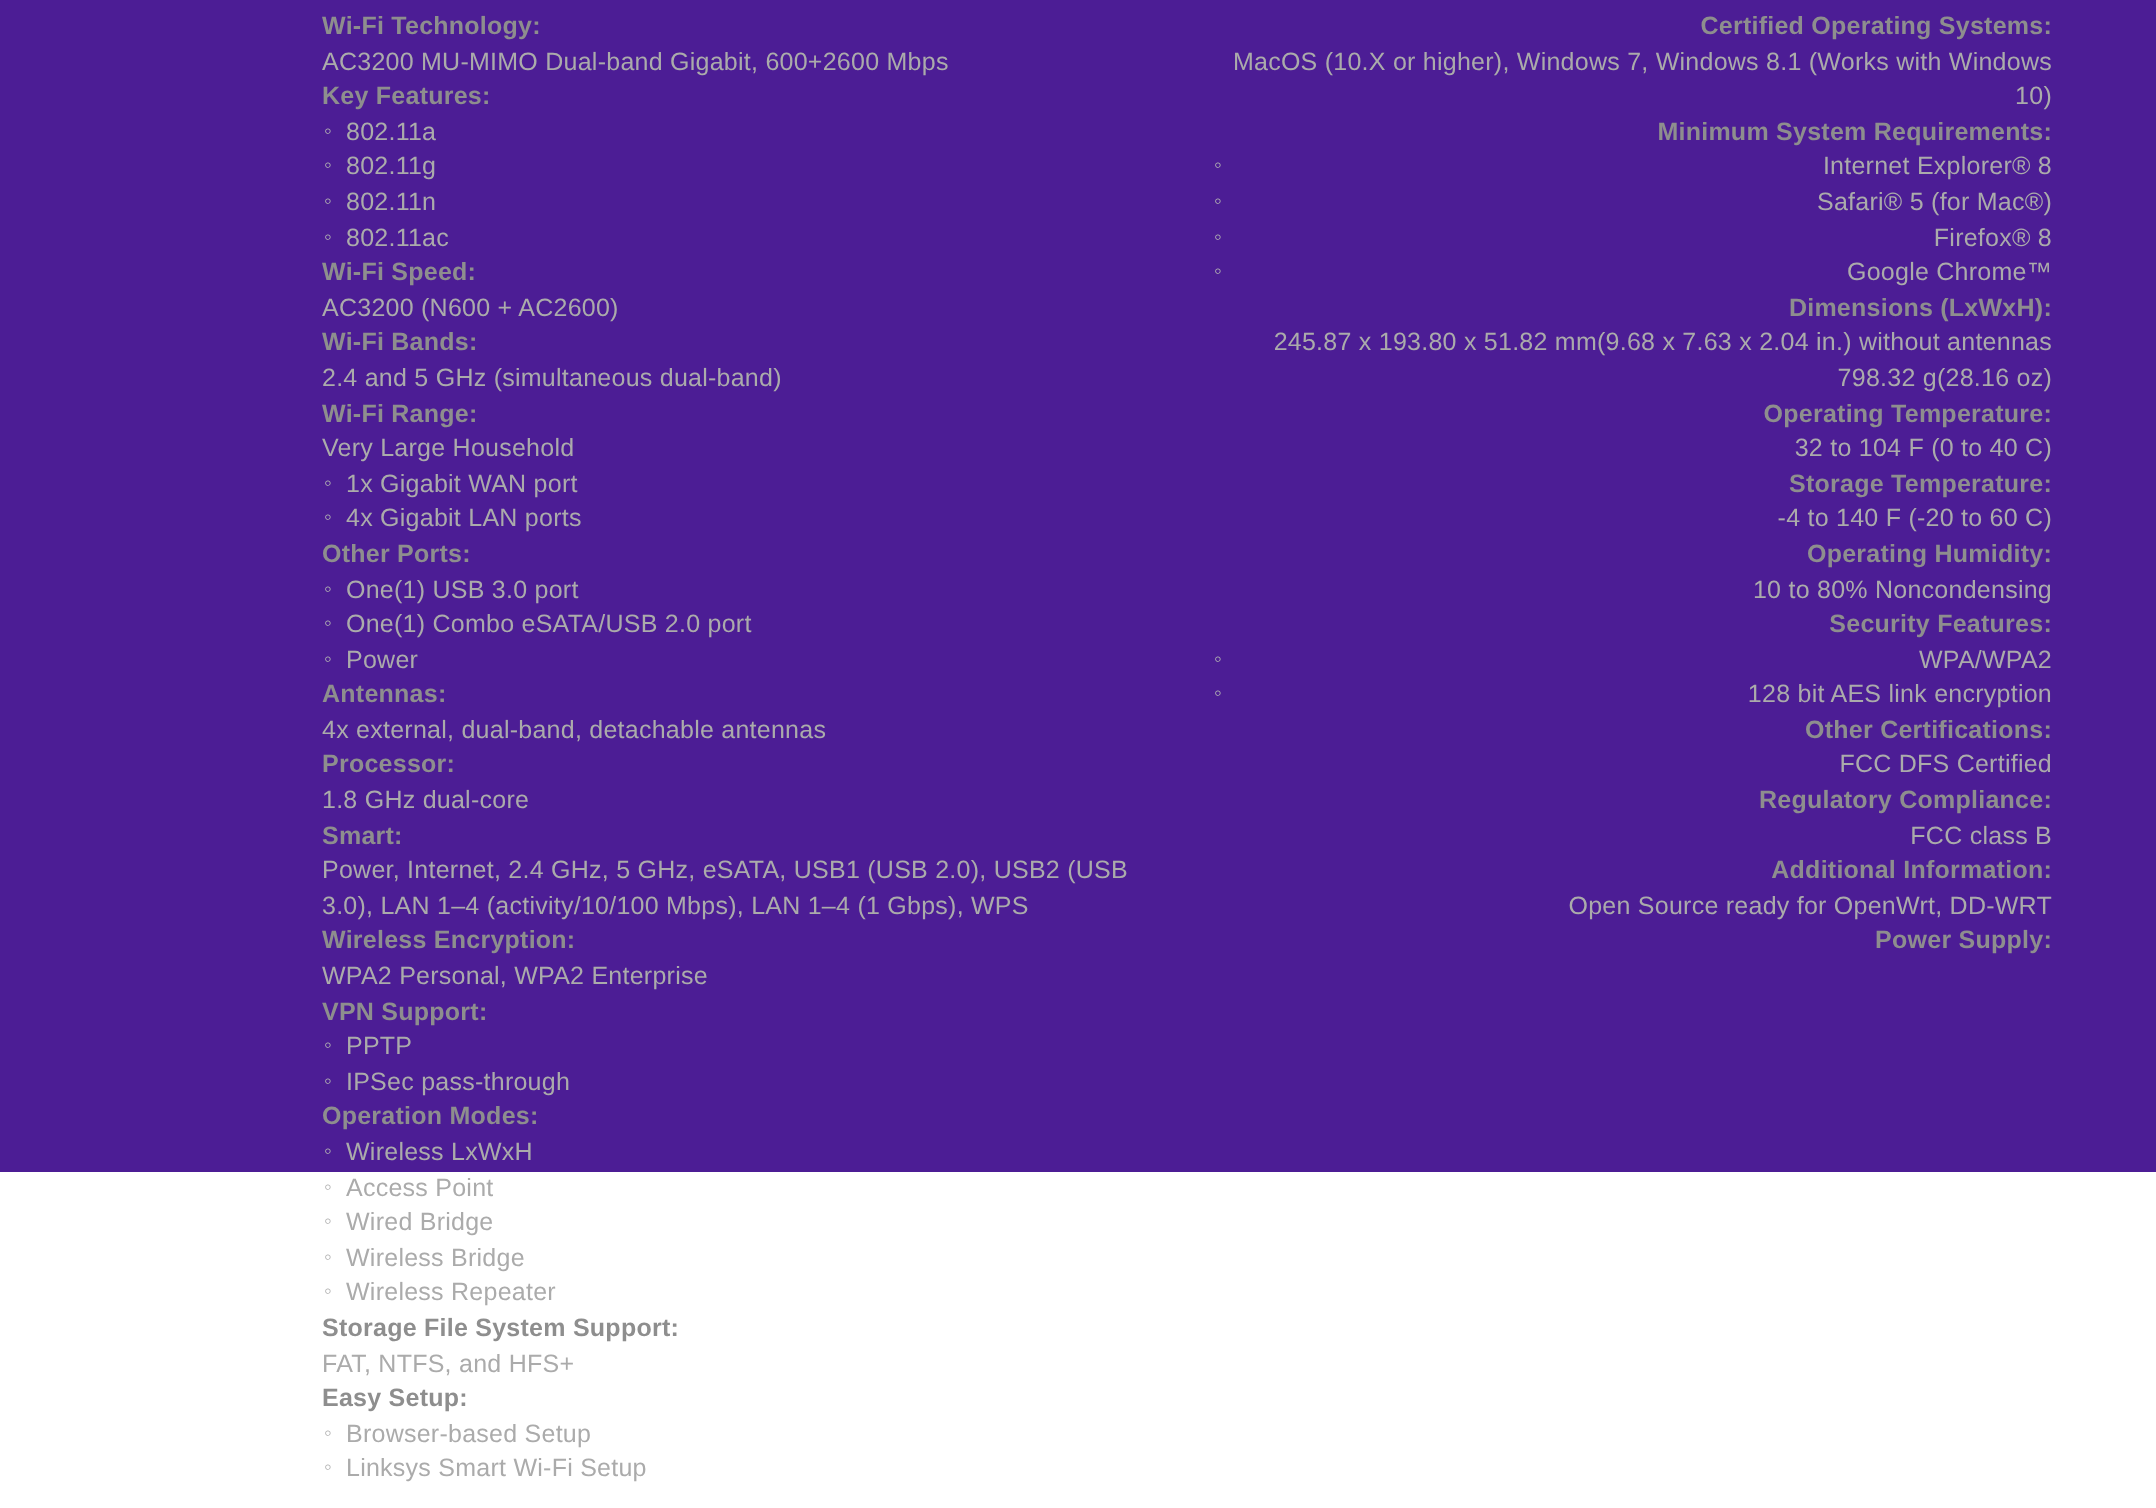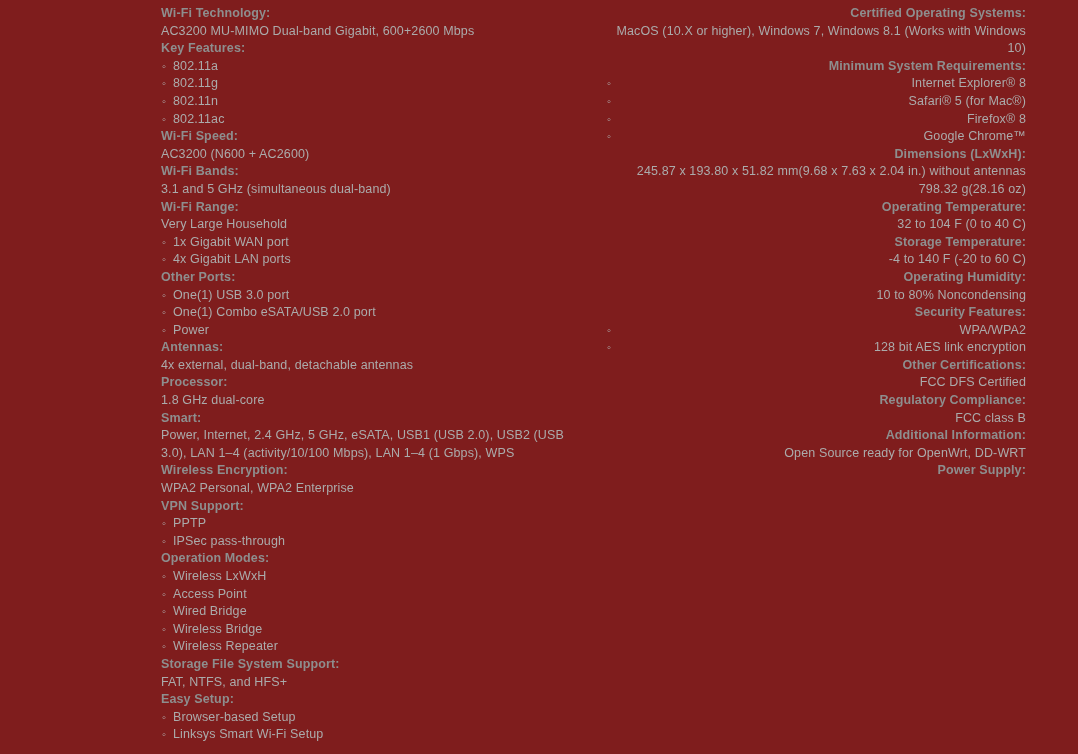--- a/index.html
+++ b/index.html
@@ -13,22 +13,22 @@
     overflow: hidden;
   }
   body {
     font-family: "Liberation Sans", "DejaVu Sans", sans-serif;
     -webkit-font-smoothing: antialiased;
   }
 
   #spec-sheet {
     position: relative;
     width: 1078px;
-    height: 754px;
-    background: #7f1d1d;
+    height: 586px;
+    background: #4c1d95;
   }
 
   .spec-columns {
     display: flex;
     align-items: flex-start;
     padding-top: 5px;
   }
 
   .spec-col {
     flex: 0 0 auto;
@@ -116,21 +116,21 @@
             <li><span class="bullet-mark">◦</span><span>802.11n</span></li>
             <li><span class="bullet-mark">◦</span><span>802.11ac</span></li>
           </ul>
         </div>
         <div class="spec-group">
           <div class="spec-label">Wi-Fi Speed:</div>
           <div class="spec-value">AC3200 (N600 + AC2600)</div>
         </div>
         <div class="spec-group">
           <div class="spec-label">Wi-Fi Bands:</div>
-          <div class="spec-value">3.1 and 5 GHz (simultaneous dual-band)</div>
+          <div class="spec-value">2.4 and 5 GHz (simultaneous dual-band)</div>
         </div>
         <div class="spec-group">
           <div class="spec-label">Wi-Fi Range:</div>
           <div class="spec-value">Very Large Household</div>
         </div>
         <div class="spec-group">
           <ul class="spec-bullets">
             <li><span class="bullet-mark">◦</span><span>1x Gigabit WAN port</span></li>
             <li><span class="bullet-mark">◦</span><span>4x Gigabit LAN ports</span></li>
           </ul>

